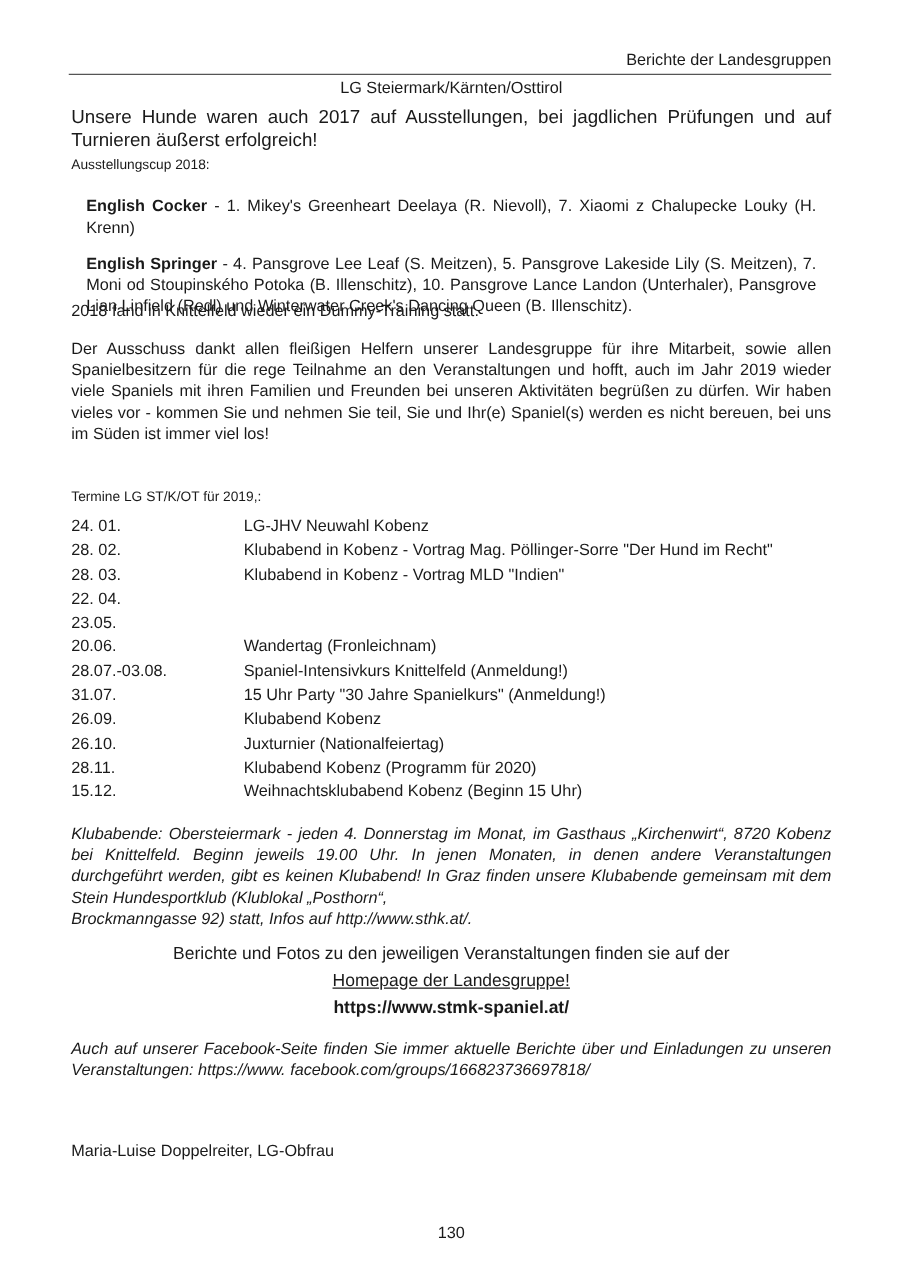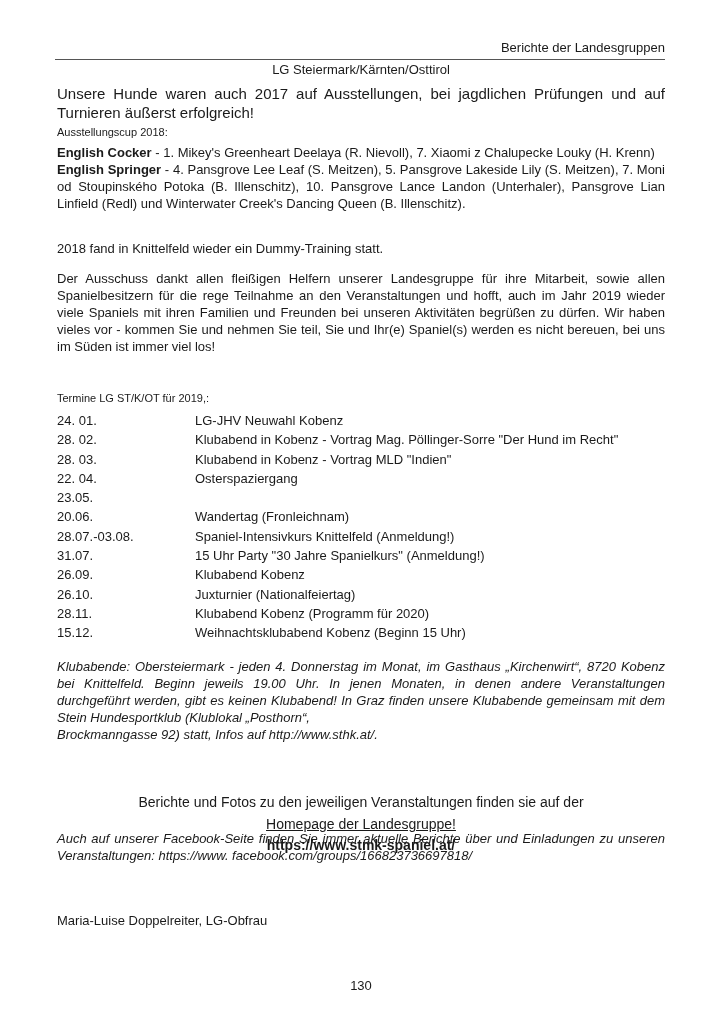--- a/index.html
+++ b/index.html
@@ -8,32 +8,32 @@
     font-family: "Liberation Sans", sans-serif; color: #1a1a1a;
   }
   .page { position: absolute; left: 57px; top: 0; width: 608px; }
   .hdr1 { position: absolute; left: 0; width: 608px; top: 40px; text-align: right; font-size: 13px; }
   .rule { position: absolute; left: -2px; width: 610px; top: 59px; height: 0; border-top: 1.5px solid #555; }
   .hdr2 { position: absolute; left: 0; width: 608px; top: 62px; text-align: center; font-size: 13px; }
   .intro { position: absolute; left: 0; top: 84px; width: 608px; font-size: 15px; line-height: 19px; text-align: justify; text-align-last: left; }
   .h-bold { font-weight: normal; font-size: 11px; }
   .cup-title { position: absolute; left: 0; top: 126px; }
   .cup { position: absolute; left: 0; top: 144px; width: 608px; font-size: 13px; line-height: 17px; text-align: justify; }
-  .cup p { margin: 0; }
+  .cup p { margin: 12px; }
   .cup b { font-weight: bold; }
   .p1 { position: absolute; left: 0; top: 240px; width: 608px; font-size: 13px; line-height: 17px; }
   .p2 { position: absolute; left: 0; top: 270px; width: 608px; font-size: 13px; line-height: 17px; text-align: justify; }
   .t-title { position: absolute; left: 0; top: 392px; }
   .events { position: absolute; left: 0; top: 411px; width: 608px; font-size: 13px; }
   .ev { height: 19.3px; line-height: 19px; display: flex; }
   .ev .d { width: 138px; flex: none; }
   .ev .t { flex: 1; }
   .klub { position: absolute; left: 0; top: 658px; width: 608px; font-size: 13px; line-height: 17px; font-style: italic; text-align: justify; }
   .klub p { margin: 0; }
-  .center { position: absolute; left: 0; width: 608px; text-align: center; font-size: 14px; margin-top: 40px; }
+  .center { position: absolute; left: 0; width: 608px; text-align: center; font-size: 14px; }
   .c1 { top: 754px; } .c2 { top: 776px; text-decoration: underline; } .c3 { top: 797px; font-weight: bold; }
   .fb { position: absolute; left: 0; top: 830px; width: 608px; font-size: 13px; line-height: 17px; font-style: italic; text-align: justify; }
   .sig { position: absolute; left: 0; top: 913px; font-size: 13px; }
   .pnum { position: absolute; left: 0; width: 608px; top: 978px; text-align: center; font-size: 13px; }
 </style>
 </head>
 <body>
 
 <div class="page">
   <div class="hdr1">Berichte der Landesgruppen</div>
@@ -60,21 +60,20 @@
     <div class="ev">
         <span class="d">28. 02.</span>
         <span class="t">Klubabend in Kobenz - Vortrag Mag. Pöllinger-Sorre "Der Hund im Recht"</span>
       </div>
     <div class="ev">
         <span class="d">28. 03.</span>
         <span class="t">Klubabend in Kobenz - Vortrag MLD "Indien"</span>
       </div>
     <div class="ev">
         <span class="d">22. 04.</span>
-        <span class="t">Osterspaziergang</span>
       </div>
     <div class="ev">
         <span class="d">23.05.</span>
       </div>
     <div class="ev">
         <span class="d">20.06.</span>
         <span class="t">Wandertag (Fronleichnam)</span>
       </div>
     <div class="ev">
         <span class="d">28.07.-03.08.</span>

